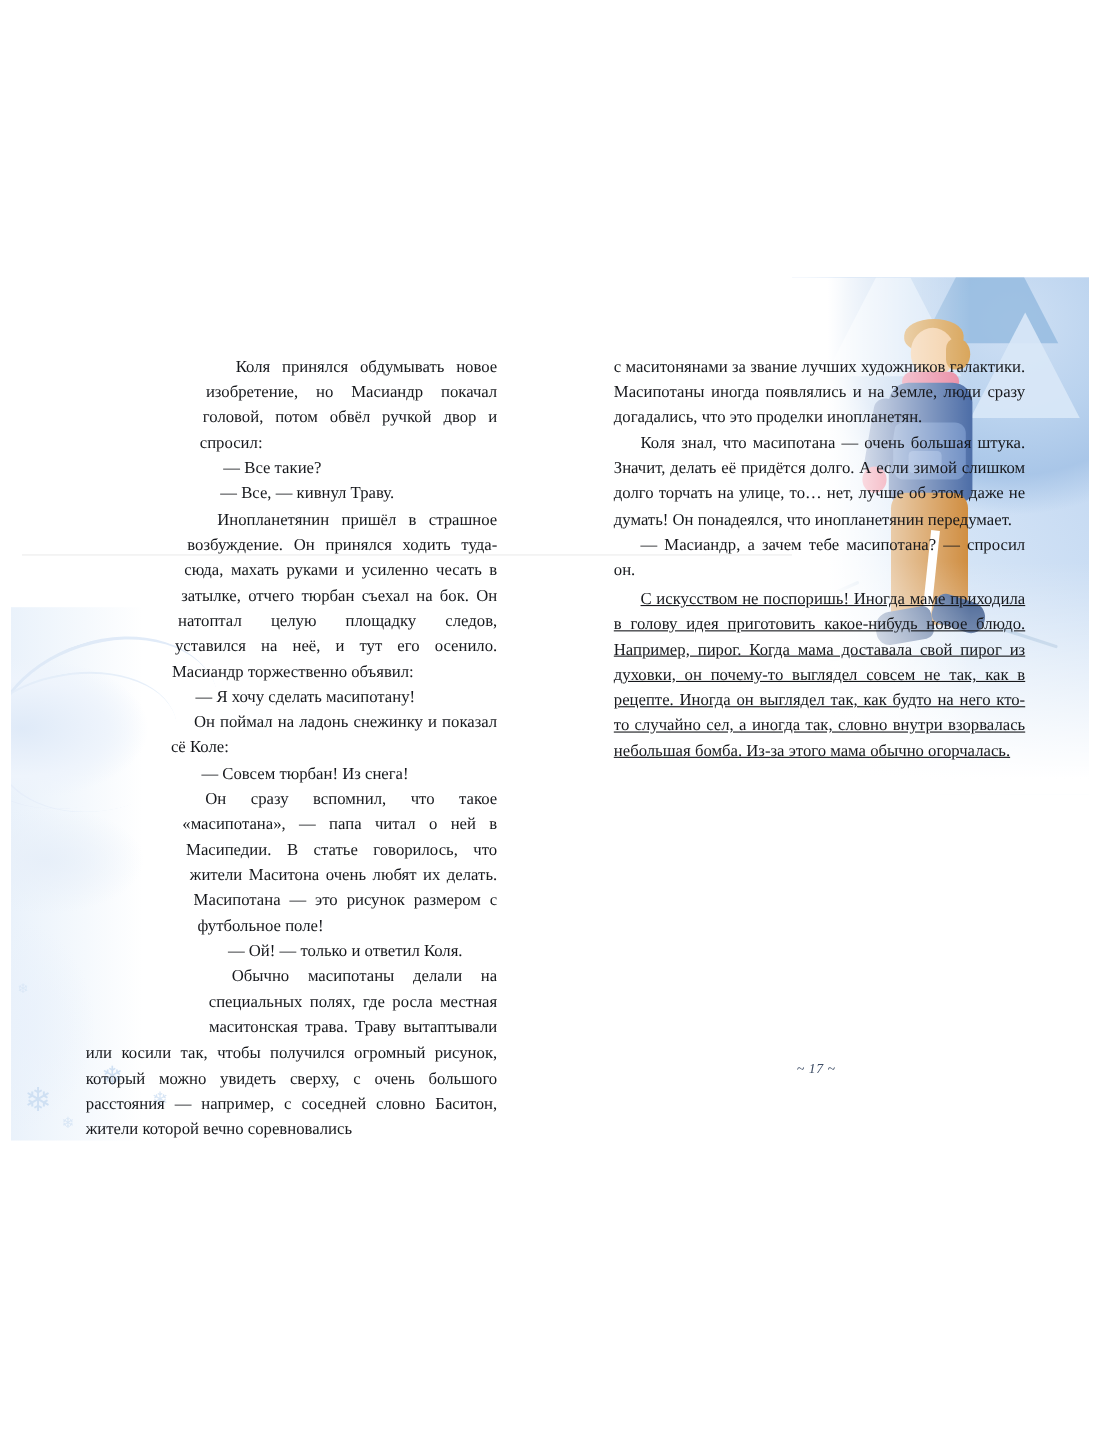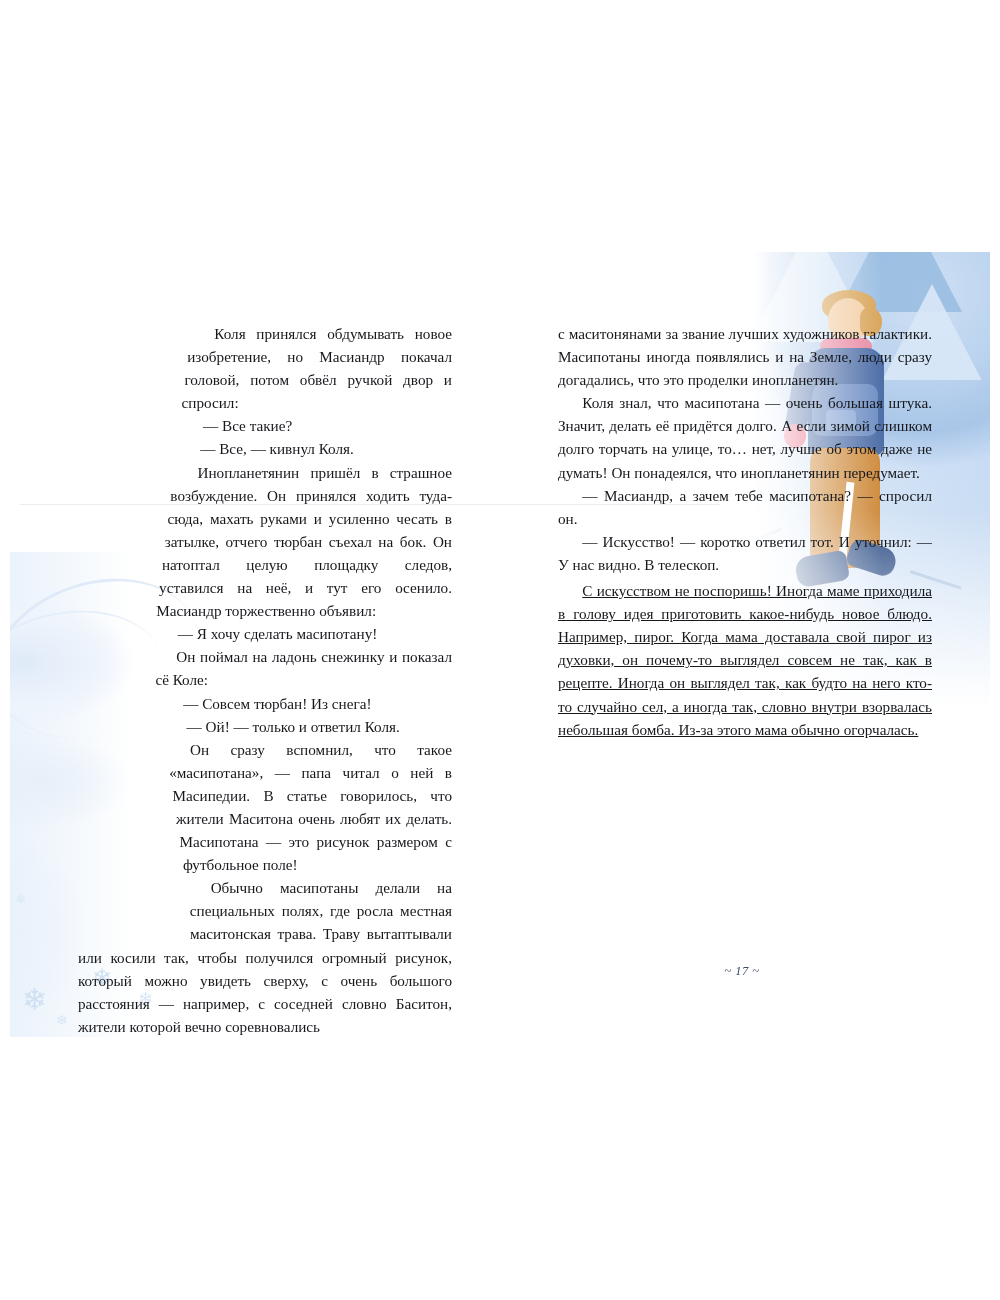--- a/index.html
+++ b/index.html
@@ -221,33 +221,32 @@
     </div>
 
     <div class="fade-bottom"></div>
     <div class="fade-left"></div>
   </div>
 
   <div class="col left">
     <div class="wrap-shape"></div>
     <p>Коля принялся обдумывать новое изобретение, но Масиандр покачал головой, потом обвёл ручкой двор и спросил:</p>
     <p>— Все такие?</p>
-    <p>— Все, — кивнул Коля.</p>
+    <p>— Все, — кивнул Траву.</p>
     <p>Инопланетянин пришёл в страшное возбуждение. Он принялся ходить туда-сюда, махать руками и усиленно чесать в затылке, отчего тюрбан съехал на бок. Он натоптал целую площадку следов, уставился на неё, и тут его осенило. Масиандр торжественно объявил:</p>
     <p>— Я хочу сделать масипотану!</p>
     <p>Он поймал на ладонь снежинку и показал сё Коле:</p>
     <p>— Совсем тюрбан! Из снега!</p>
+    <p>Он сразу вспомнил, что такое «масипотана», — папа читал о ней в Масипедии. В статье говорилось, что жители Маситона очень любят их делать. Масипотана — это рисунок размером с футбольное поле!</p>
     <p>— Ой! — только и ответил Коля.</p>
-    <p>Он сразу вспомнил, что такое «масипотана», — папа читал о ней в Масипедии. В статье говорилось, что жители Маситона очень любят их делать. Масипотана — это рисунок размером с футбольное поле!</p>
     <p>Обычно масипотаны делали на специальных полях, где росла местная маситонская трава. Траву вытаптывали или косили так, чтобы получился огромный рисунок, который можно увидеть сверху, с очень большого расстояния — например, с соседней словно Баситон, жители которой вечно соревновались</p>
   </div>
 
   <div class="col right">
     <p class="no-indent">с маситонянами за звание лучших художников галактики. Масипотаны иногда появлялись и на Земле, люди сразу догадались, что это проделки инопланетян.</p>
     <p>Коля знал, что масипотана — очень большая штука. Значит, делать её придётся долго. А если зимой слишком долго торчать на улице, то… нет, лучше об этом даже не думать! Он понадеялся, что инопланетянин передумает.</p>
     <p>— Масиандр, а зачем тебе масипотана? — спросил он.</p>
-    <p>— Искусство! — коротко ответил тот. И уточнил: — У нас видно. В телескоп.</p>
     <p class="gap">С искусством не поспоришь! Иногда маме приходила в голову идея приготовить какое-нибудь новое блюдо. Например, пирог. Когда мама доставала свой пирог из духовки, он почему-то выглядел совсем не так, как в рецепте. Иногда он выглядел так, как будто на него кто-то случайно сел, а иногда так, словно внутри взорвалась небольшая бомба. Из-за этого мама обычно огорчалась.</p>
   </div>
 
   <div class="folio right">~ 17 ~</div>
 
 </div>
 
 </body></html>

